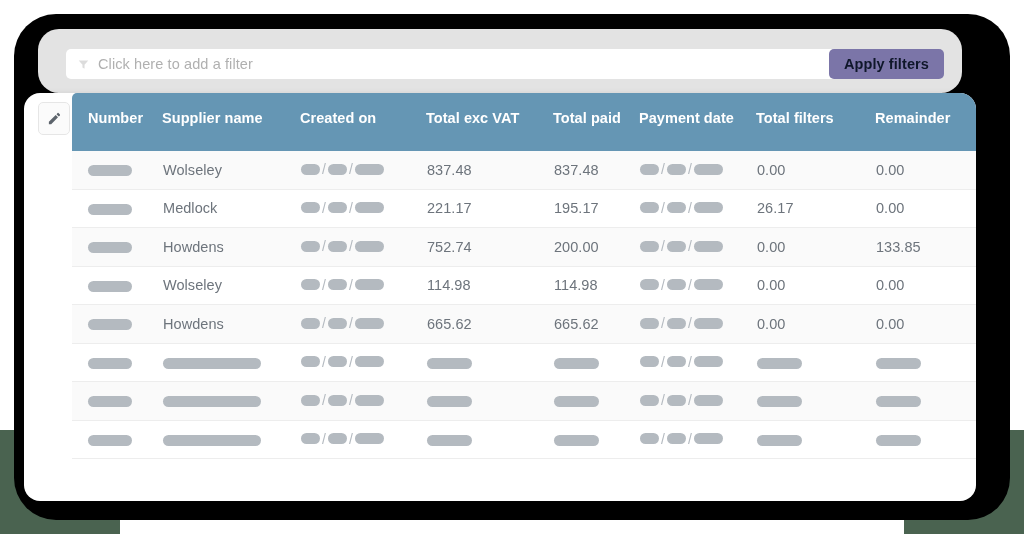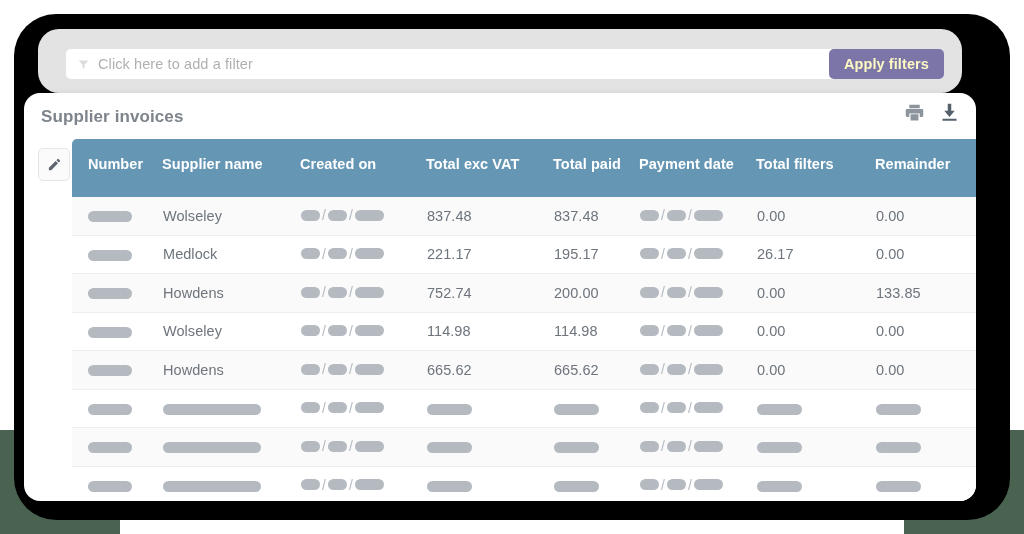--- a/index.html
+++ b/index.html
@@ -84,21 +84,21 @@
     letter-spacing: 0.1px;
     line-height: 1;
   }
   .apply-filters-btn {
     position: absolute;
     right: 18px;
     top: 20px;
     height: 30px;
     padding: 0 15px;
     background: #7b75a8;
-    color: #fef9c3;
+    color: #0f172a;
     border: none;
     border-radius: 5px;
     font-family: "Liberation Sans", sans-serif;
     font-size: 14.5px;
     font-weight: 700;
     letter-spacing: 0.1px;
     cursor: pointer;
     white-space: nowrap;
   }
 
@@ -241,34 +241,20 @@
     <svg class="funnel-icon" viewBox="0 0 16 16">
       <path fill="#d5d5d5" d="M1 2h14l-5.5 6.4V14l-3-1.8V8.4z"></path>
     </svg>
     <span class="filter-placeholder">Click here to add a filter</span>
   </div>
   <button class="apply-filters-btn">Apply filters</button>
 </div>
 
 <div class="card">
 
-  <div class="card-header">
-    <div class="card-title">Supplier invoices</div>
-    <div class="card-actions">
-      <svg class="act-icon" viewBox="0 0 24 24">
-        <path fill="#8d949c" d="M6 3h12v4H6z"></path>
-        <path fill="#8d949c" d="M3.5 8h17a1.5 1.5 0 0 1 1.5 1.5v6a1.5 1.5 0 0 1-1.5 1.5H18v-4H6v4H3.5A1.5 1.5 0 0 1 2 15.5v-6A1.5 1.5 0 0 1 3.5 8z"></path>
-        <path fill="#8d949c" d="M7.5 14h9v7h-9z"></path>
-      </svg>
-      <svg class="act-icon" viewBox="0 0 24 24">
-        <path fill="#55606b" d="M10 2h4v8h4l-6 7-6-7h4z"></path>
-        <path fill="#55606b" d="M4 19h16v2.5H4z"></path>
-      </svg>
-    </div>
-  </div>
 
   <div class="table-wrap">
 
     <div class="edit-tab">
       <svg class="pencil-icon" viewBox="0 0 24 24">
         <path fill="#5d646c" d="M3 17.3V21h3.7L17.6 10.1l-3.7-3.7zM20.7 7a1 1 0 0 0 0-1.4l-2.3-2.3a1 1 0 0 0-1.4 0l-1.8 1.8 3.7 3.7z"></path>
       </svg>
     </div>
 
     <table>

